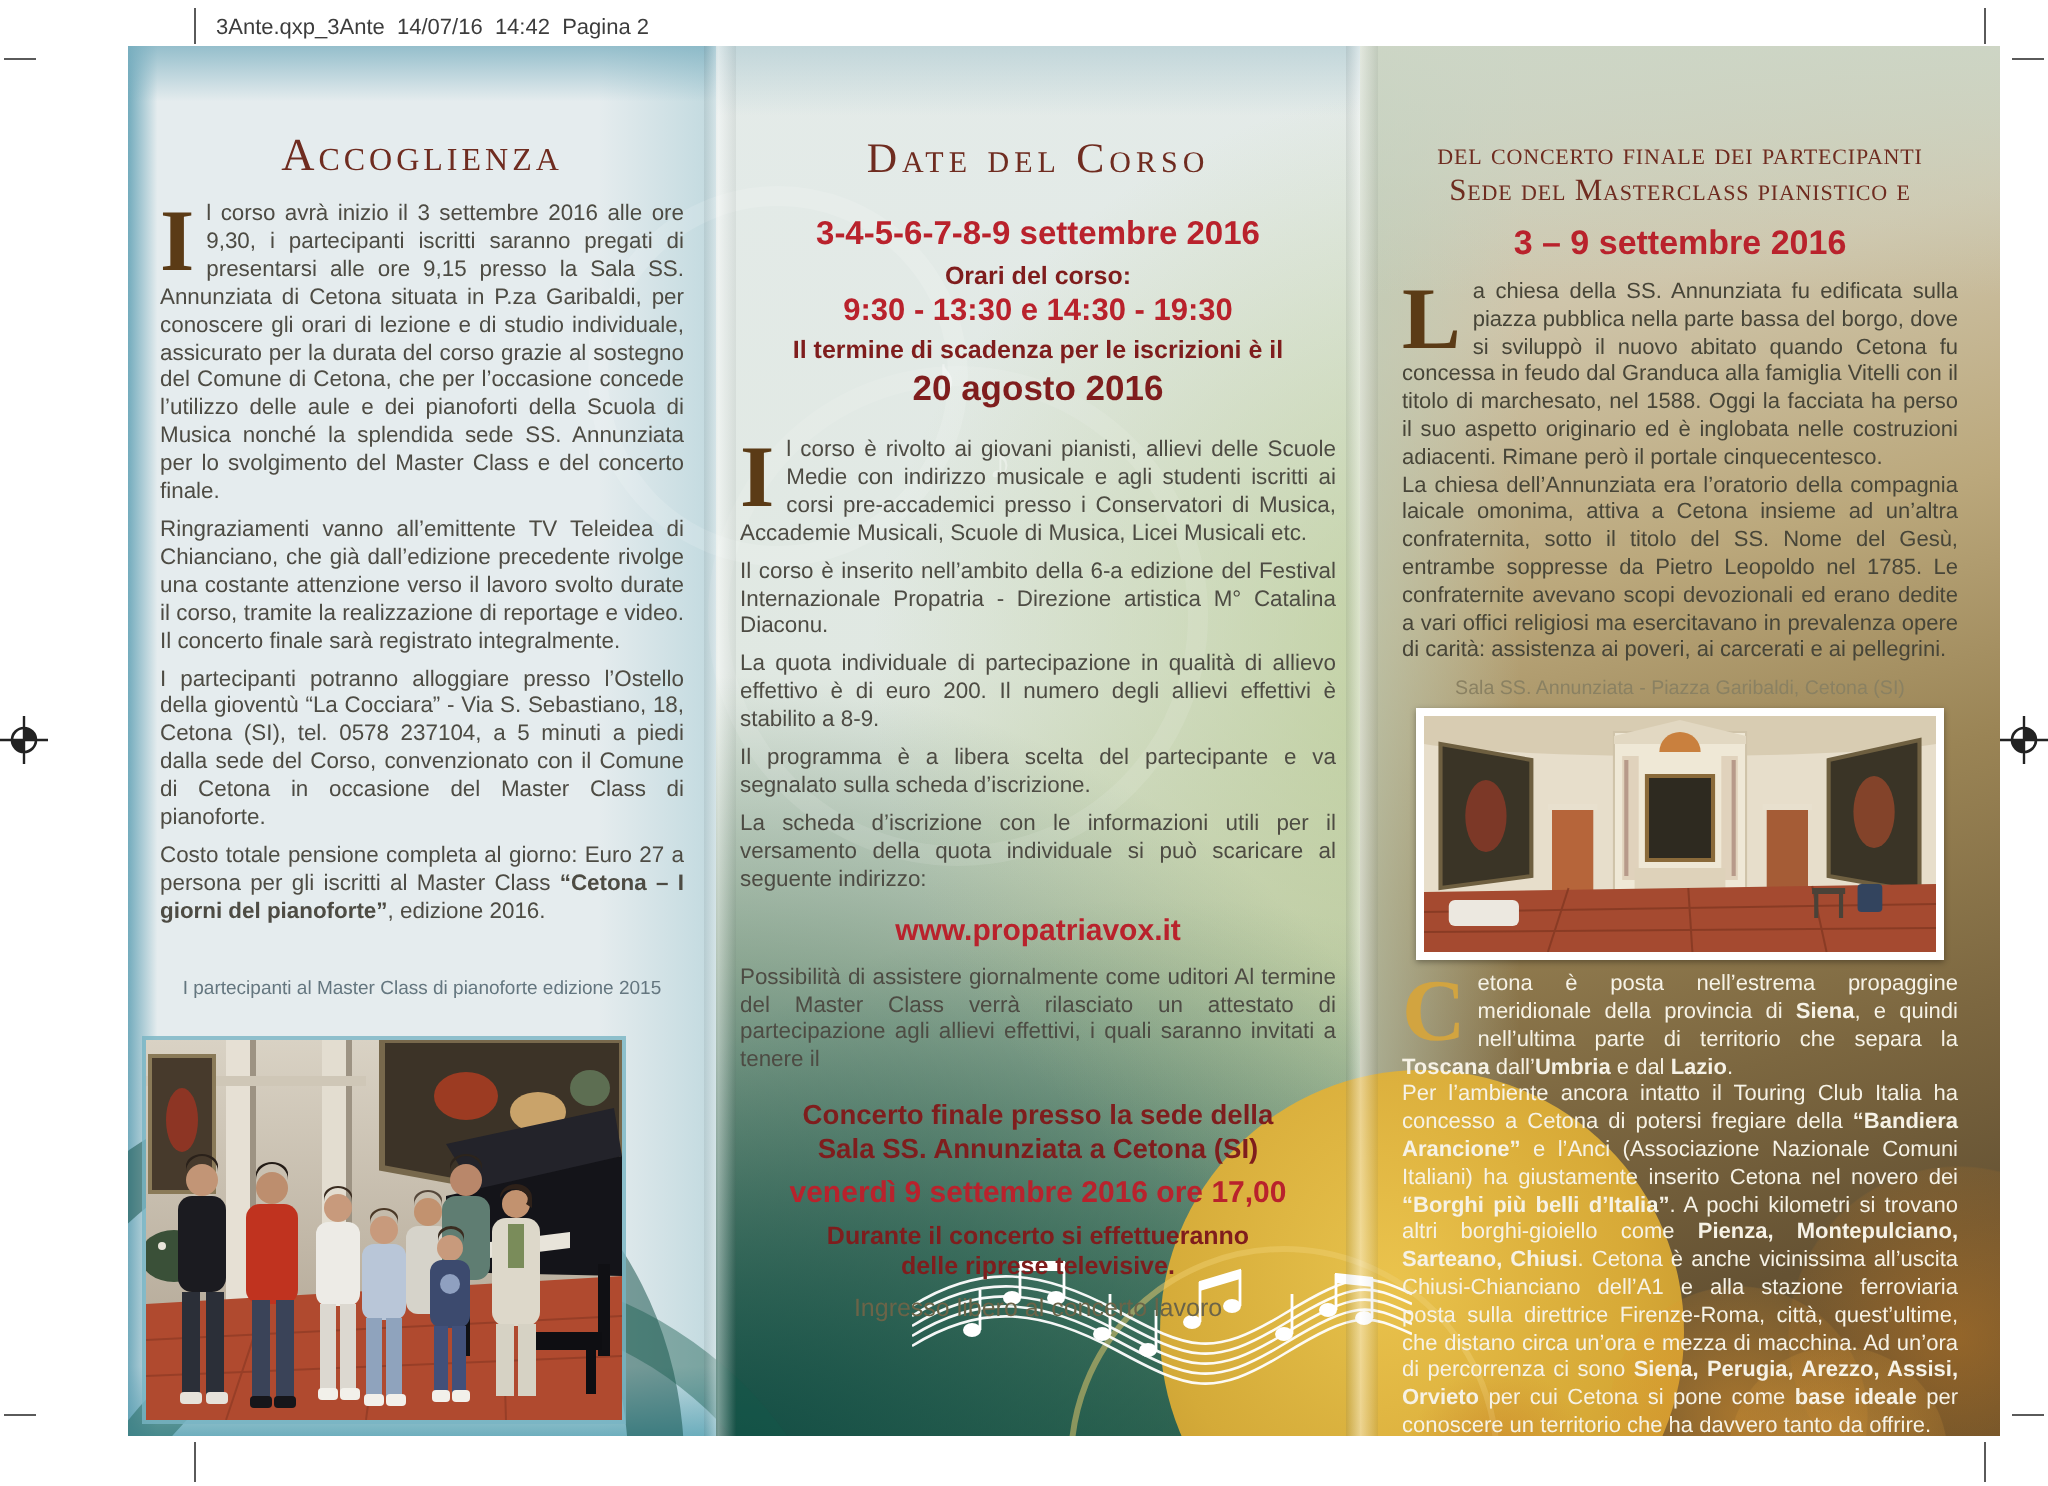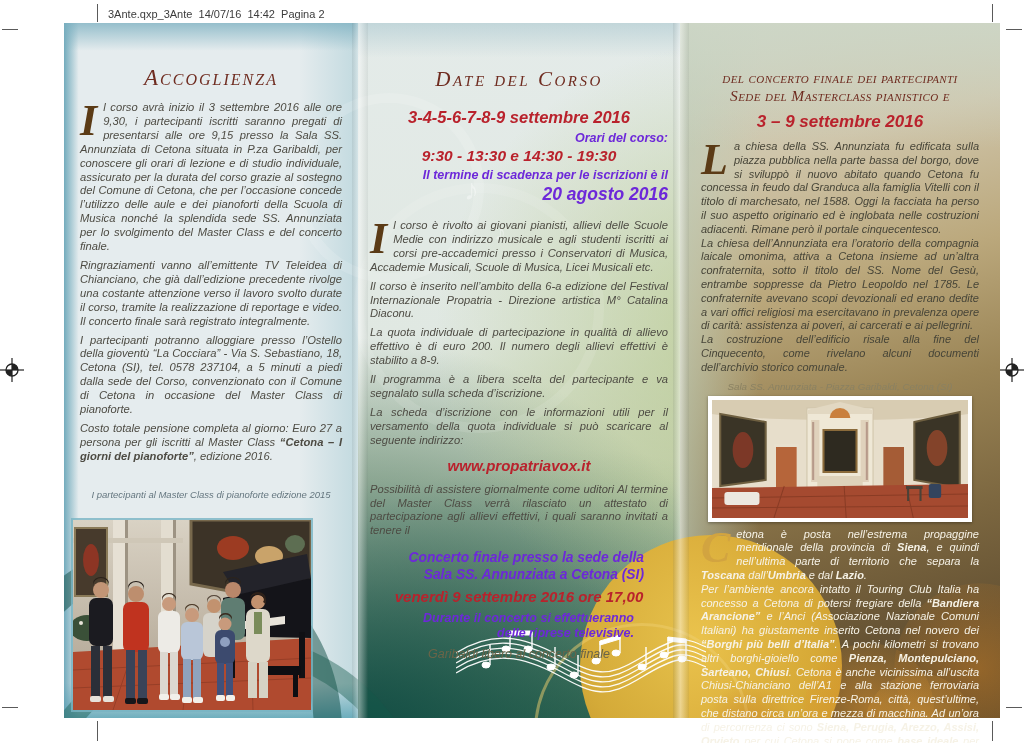--- a/index.html
+++ b/index.html
@@ -38,42 +38,42 @@
     border:3px solid rgba(238,205,110,.5);}
   .swirl1{position:absolute;left:-78px;top:520px;width:300px;height:320px;border:28px solid rgba(14,76,68,.5);border-radius:50%;}
   .swirl2{position:absolute;left:-40px;top:610px;width:360px;height:340px;border:22px solid rgba(18,88,74,.42);border-radius:50%;}
   .bokeh{position:absolute;border-radius:50%;}
   .wm-ring{position:absolute;border-radius:50%;border:10px solid rgba(255,255,255,.14);}
   .wm-note{position:absolute;color:rgba(255,255,255,.38);font-size:30px;}
   .fold{position:absolute;top:0;height:695px;width:16px;
     background:linear-gradient(90deg,rgba(60,70,70,.10),rgba(255,255,255,.42) 45%,rgba(60,70,70,.08));}
   .staff-art{position:absolute;left:392px;top:600px;}
   
-  .content{position:absolute;top:23px;height:533px;z-index:3;font-style:italic;}
+  .content{position:absolute;top:23px;height:533px;z-index:3;}
   .pl-ct{left:64px;width:294px;}
   .pc-ct{left:358px;width:322px;}
   .pr-ct{left:680px;width:320px;}
   .inner{padding:0 16px;}
   .pc-ct .inner{padding:0 12px;}
   .pr-ct .inner{padding:0 21px;}
   
   .sc-title{font-family:"Liberation Serif",serif;font-variant:small-caps;color:#6f2c20;text-align:center;font-weight:normal;margin:0;}
   .pl-title{font-size:23px;letter-spacing:2px;padding-top:42px;}
   .pc-title{font-size:21px;letter-spacing:2.5px;padding-top:44px;}
   .pr-title{font-size:15.5px;letter-spacing:.4px;line-height:18px;padding-top:0;}
   .pr-titlewrap{padding-top:46px;}
   .body-p{font-size:11.2px;line-height:13.9px;color:#4d4b43;text-align:justify;margin:0 0 5px 0;}
   .pr-ct .body-p{font-size:11px;line-height:13.8px;margin:0;color:#474538;}
   .pr-ct .white-p{color:#f6f2e6;}
   .dropcap{float:left;font-family:"Liberation Serif",serif;font-size:44px;line-height:36px;color:#5b3b16;
            margin:2px 6px 0 0;font-weight:bold;}
   .dropcap.gold{color:#d2a440;}
   .bseg{font-weight:bold;}
   .red{color:#b9222c;}
-  .brown{color:#6d28d9;text-align:right;}
+  .brown{color:#7f1d1d;}
   .center{text-align:center;}
   .dates-line{font-size:16.5px;font-weight:bold;margin:16px 0 4px 0;}
   .orari-label{font-size:12.5px;font-weight:bold;margin:2px 0;}
   .orari{font-size:15.5px;font-weight:bold;margin:2px 0;}
   .deadline-label{font-size:12.5px;font-weight:bold;margin:3px 0 1px 0;}
   .deadline{font-size:17.5px;font-weight:bold;margin:2px 0 14px 0;}
   .website{font-size:15px;font-weight:bold;margin:9px 0;}
   .concert-h{font-size:13.8px;font-weight:bold;line-height:16.5px;margin:12px auto 4px auto;max-width:250px;}
   .piazza{font-size:12.5px;font-weight:bold;margin:3px 0;}
   .concert-date{font-size:15px;font-weight:bold;margin:5px 0;}
@@ -308,36 +308,35 @@
       <p class="body-p">La quota individuale di partecipazione in qualità di allievo effettivo è di euro 200. Il numero degli allievi effettivi è stabilito a 8-9.</p>
       <p class="body-p">Il programma è a libera scelta del partecipante e va segnalato sulla scheda d’iscrizione.</p>
       <p class="body-p">La scheda d’iscrizione con le informazioni utili per il versamento della quota individuale si può scaricare al seguente indirizzo:</p>
       <div class="website red center">www.propatriavox.it</div>
       <p class="body-p">Possibilità di assistere giornalmente come uditori Al termine del Master Class verrà rilasciato un attestato di partecipazione agli allievi effettivi, i quali saranno invitati a tenere il</p>
     </div>
     <div class="inner center">
       <div class="concert-h brown">Concerto finale presso la sede della Sala SS. Annunziata a Cetona (SI)</div>
       <div class="concert-date red">venerdì 9 settembre 2016 ore 17,00</div>
       <div class="tv-note brown">Durante il concerto si effettueranno delle riprese televisive.</div>
-      <div class="free-entry">Garibaldi libero al concerto finale</div>
+      <div class="free-entry">Ingresso libero al concerto lavoro</div>
     </div>
   </div>
 
   <div class="content pr-ct">
     <div class="pr-titlewrap">
       <h2 class="sc-title pr-title">del concerto finale dei partecipanti</h2>
       <h2 class="sc-title pr-title">Sede del Masterclass pianistico e</h2>
     </div>
     <div class="inner center">
       <div class="pr-dates red">3 – 9 settembre 2016</div>
     </div>
     <div class="inner">
       <p class="body-p"><span class="dropcap">L</span><span>a chiesa della SS. Annunziata fu edificata sulla piazza pubblica nella parte bassa del borgo, dove si sviluppò il nuovo abitato quando Cetona fu concessa in feudo dal Granduca alla famiglia Vitelli con il titolo di marchesato, nel 1588. Oggi la facciata ha perso il suo aspetto originario ed è inglobata nelle costruzioni adiacenti. Rimane però il portale cinquecentesco.</span></p>
       <p class="body-p">La chiesa dell’Annunziata era l’oratorio della compagnia laicale omonima, attiva a Cetona insieme ad un’altra confraternita, sotto il titolo del SS. Nome del Gesù, entrambe soppresse da Pietro Leopoldo nel 1785. Le confraternite avevano scopi devozionali ed erano dedite a vari offici religiosi ma esercitavano in prevalenza opere di carità: assistenza ai poveri, ai carcerati e ai pellegrini.</p>
-      <p class="body-p">La costruzione dell’edificio risale alla fine del Cinquecento, come rivelano alcuni documenti dell’archivio storico comunale.</p>
       <div class="caption-r">Sala SS. Annunziata - Piazza Garibaldi, Cetona (SI)</div>
     </div>
 
     <svg class="photo-r" viewBox="0 0 248 118" preserveAspectRatio="none">
       <rect x="0" y="0" width="248" height="118" fill="#e7decb"></rect>
       <path d="M0,0 L248,0 L248,14 C200,22 48,22 0,14 Z" fill="#d8ccb2"></path>
       <polygon points="8,14 52,22 52,80 8,86" fill="#3a3426" stroke="#6e5f40" stroke-width="2"></polygon>
       <ellipse cx="30" cy="50" rx="10" ry="18" fill="#8d3a28" opacity=".8"></ellipse>
       <polygon points="196,22 240,12 240,88 196,80" fill="#3a3426" stroke="#6e5f40" stroke-width="2"></polygon>
       <ellipse cx="218" cy="48" rx="10" ry="18" fill="#96472c" opacity=".8"></ellipse>

